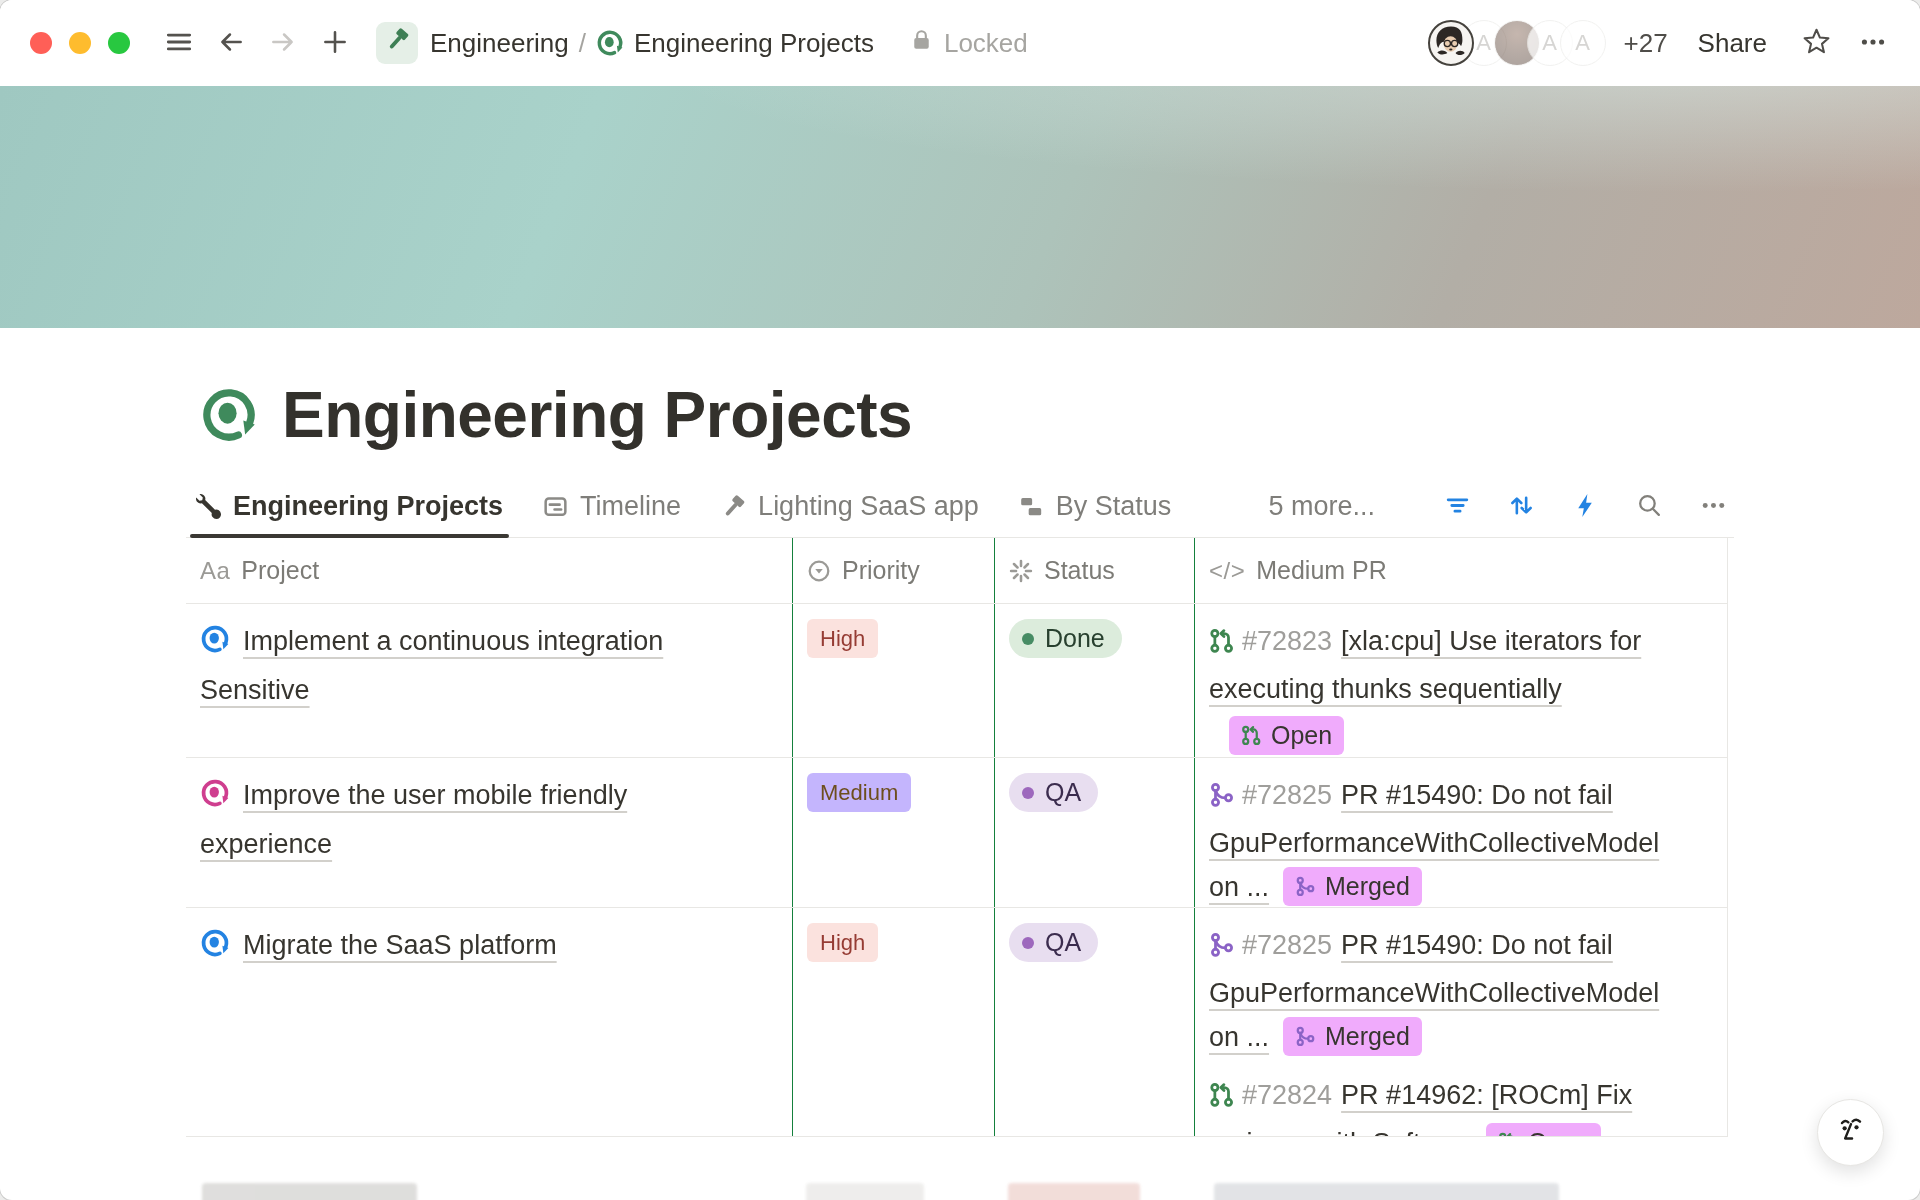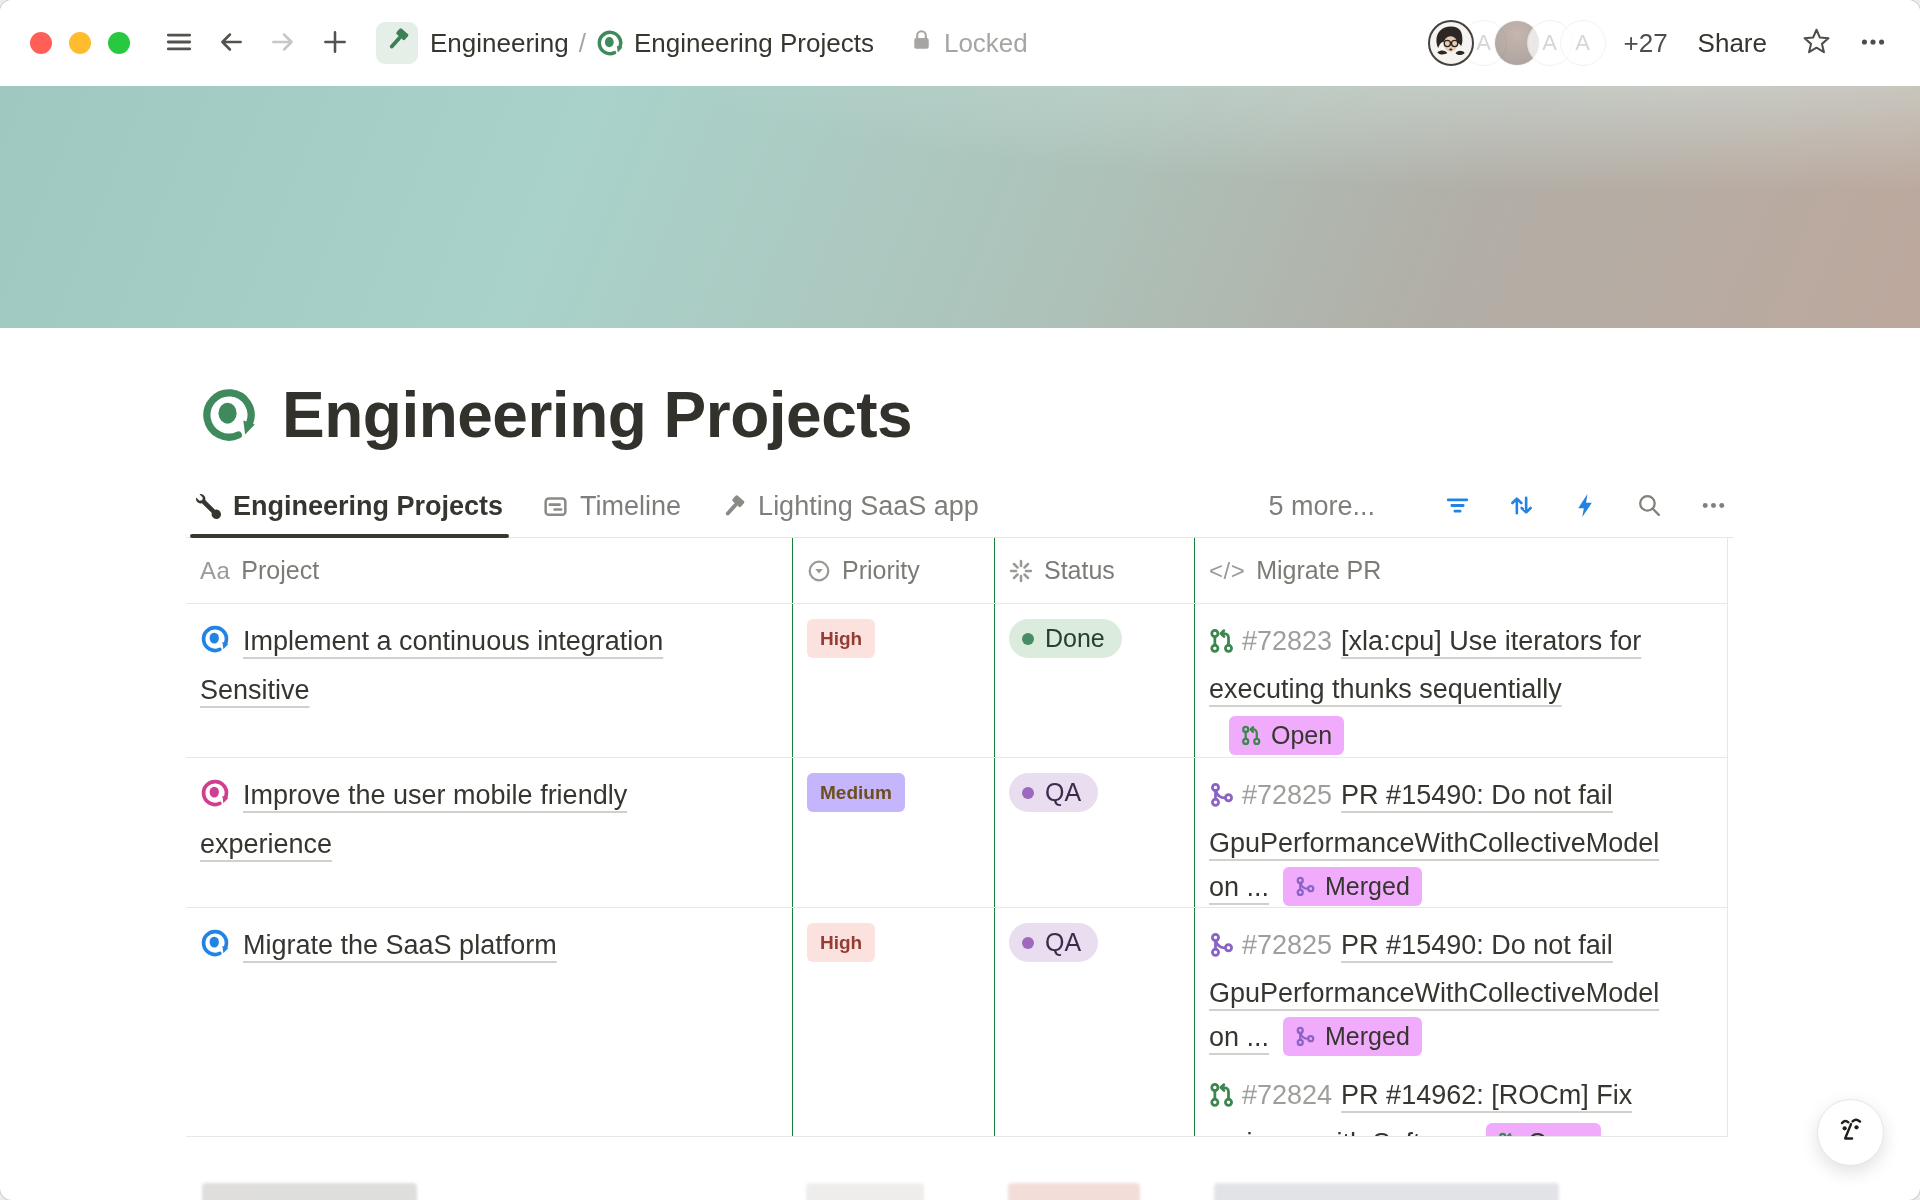--- a/index.html
+++ b/index.html
@@ -59,21 +59,21 @@
   .br{border-right:1px solid #e8e7e4}
   .aa{font-size:24px;color:#9b9a96;letter-spacing:.5px}
   .db-row{border-bottom:1px solid #e8e7e4}
   .db-row:nth-child(1){height:154px}
   .db-row:nth-child(2){height:150px}
   .db-row:nth-child(3){height:229px}
   .cell{padding:15px 16px 0 14px;overflow:hidden}
   .cell-project{font-size:27px;font-weight:500;line-height:45px;cursor:pointer}
   .proj-ic{display:inline-block;vertical-align:-4px;margin-right:13px}
   .tlink{text-decoration:underline;text-decoration-color:#d2d0cb;text-decoration-thickness:1.5px;text-underline-offset:7px}
-  .tag{display:inline-block;font-size:19px;line-height:39px;padding:0 13px;border-radius:6px;font-weight:700;cursor:pointer}
+  .tag{display:inline-block;font-size:22px;line-height:39px;padding:0 13px;border-radius:6px;font-weight:400;cursor:pointer}
   .pill{display:inline-flex;align-items:center;gap:11px;font-size:25px;line-height:39px;padding:0 17px 0 13px;border-radius:21px;font-weight:500;cursor:pointer}
   .dot{width:12px;height:12px;border-radius:50%;flex:none}
   .pr-block{font-size:27px;line-height:44px}
   .pr-block+.pr-block{margin-top:14px}
   .pr-ic{display:inline-block;vertical-align:-4px;margin-right:7px}
   .pr-num{color:#9f9e9b;margin-right:9px}
   .plink{font-weight:500;text-decoration:underline;text-decoration-color:#d2d0cb;text-decoration-thickness:1.5px;text-underline-offset:7px;cursor:pointer}
   .chip{display:inline-flex;align-items:center;gap:9px;background:#f0abfc;border-radius:6px;padding:0 12px;font-size:25px;line-height:39px;font-weight:500;color:#37352f;vertical-align:middle;position:relative;top:-2px;cursor:pointer;white-space:nowrap}
   .chip-inline{margin-left:14px}
   .chip-row{margin:3px 0 0 20px}
@@ -223,20 +223,29 @@
           <div class="tab">
             <span class="tico">
               <svg width="25" height="25" viewBox="0 0 16 16" fill="none" xmlns="http://www.w3.org/2000/svg">
                 <g transform="rotate(42 8 8)" fill="#8b8a86">
                   <rect x="4.4" y="1" width="7.2" height="4.8" rx="1"></rect>
                   <rect x="7" y="5.4" width="2.5" height="9.6" rx="1.25"></rect>
                 </g>
               </svg>
             </span>
             <span>Lighting SaaS app</span>
+          </div>
+          <div class="tab">
+            <span class="tico">
+              <svg width="25" height="25" viewBox="0 0 16 16" fill="none" xmlns="http://www.w3.org/2000/svg">
+                <rect x="1.4" y="2.6" width="7" height="4.6" rx="1" fill="#8b8a86"></rect>
+                <rect x="6.2" y="9" width="8" height="4.6" rx="1" fill="#8b8a86"></rect>
+              </svg>
+            </span>
+            <span>By Status</span>
           </div>
         </nav>
       <div style="display:flex;align-items:center">
         <div class="tab-more" style="margin-right:66px">5 more...</div>
         <div class="toolbar" id="toolbar">
             <button class="tbtn">
               <span><svg width="29" height="29" viewBox="0 0 28 28" fill="none" xmlns="http://www.w3.org/2000/svg">
                   <path d="M5 8.5h18M8.5 14h11M11.5 19.5h5" stroke="#2383e2" stroke-width="2.7" stroke-linecap="round"></path>
                 </svg></span>
             </button>
@@ -299,21 +308,21 @@
                   <line x1="5.67" y1="5.67" x2="3.33" y2="3.33"></line>
                   <line x1="8.00" y1="4.70" x2="8.00" y2="1.40"></line>
                   <line x1="10.33" y1="5.67" x2="12.67" y2="3.33"></line>
                 </g>
               </svg>
             </span>
             <span>Status</span>
           </div>
           <div class="hcell c4 bl br">
             <span class="aa">&lt;/&gt;</span>
-            <span>Migrate PR</span>
+            <span>Medium PR</span>
           </div>
         </div>
       <div id="dbrows">
           <div class="db-row">
             <div class="cell cell-project c1"><span class="proj-ic"><svg width="30" height="30" viewBox="0 0 16 16" fill="none" xmlns="http://www.w3.org/2000/svg">
                   <path d="M10.58 13.53 A6.1 6.1 0 1 1 13.73 10.09" stroke="#2383e2" stroke-width="2" stroke-linecap="round"></path>
      <ellipse cx="7.6" cy="7.5" rx="2.5" ry="2.9" fill="#2383e2"></ellipse>
      <path d="M15.1 10.6 L11.95 9.5 L12.45 13.4 Z" fill="#2383e2"></path>
                 </svg></span><span class="tlink">Implement a continuous integration</span><br><span class="tlink">Sensitive</span></div>
             <div class="cell c2 bl"><span class="tag" style="background:#fbe2de;color:#963c34">High</span></div>

